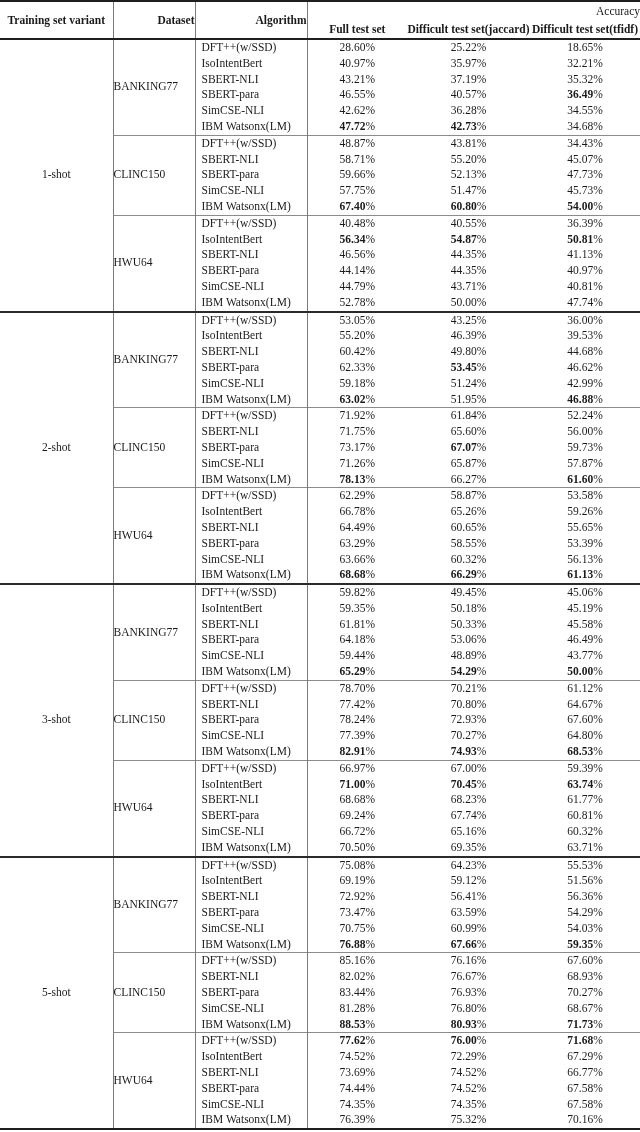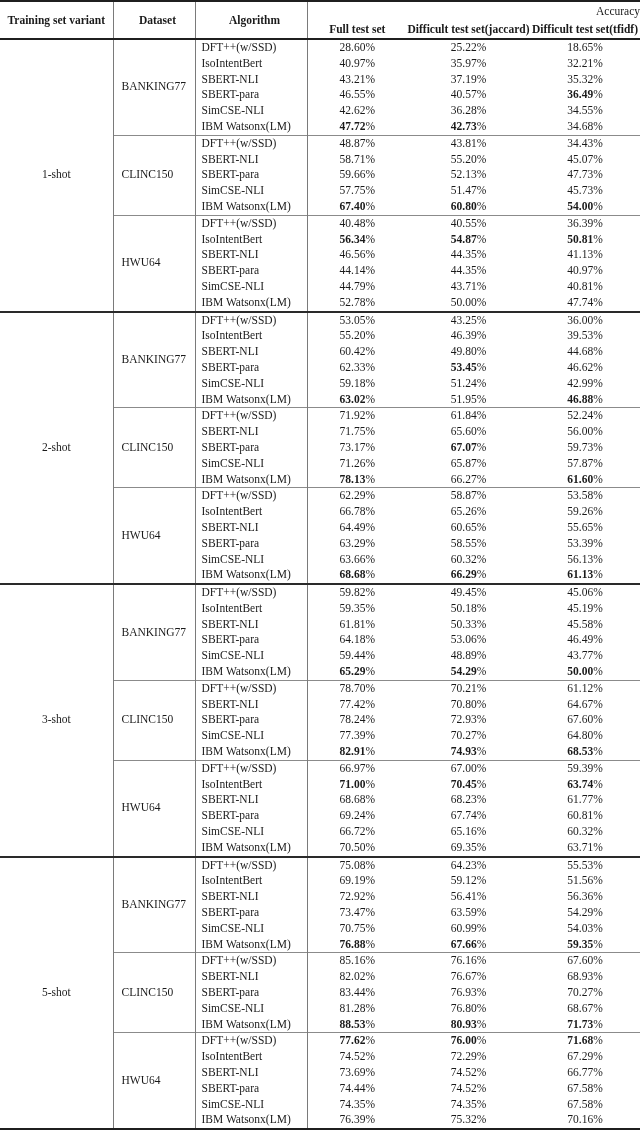--- a/index.html
+++ b/index.html
@@ -11,26 +11,26 @@
   col.c-variant{width:113px;}
   col.c-dataset{width:82px;}
   col.c-algo{width:112px;}
   col.c-full{width:100px;}
   col.c-jac{width:123px;}
   col.c-tfidf{width:110px;}
   thead th{font-weight:bold;padding:0;vertical-align:middle;}
   thead{border-bottom:2px solid #1f1f1f;}
   th.h-variant,th.h-dataset,th.h-algo{border-right:1px solid #7a7a7a;}
   th.h-variant{text-align:center;margin-top:48px;}
-  th.h-dataset,th.h-algo{text-align:center;padding-left:7px;}
+  th.h-dataset,th.h-algo{text-align:right;padding-left:7px;}
   th.h-acc{text-align:right;height:17px;font-weight:normal;}
   th.h-sub{text-align:center;height:19px;margin-left:48px;}
   tbody td{height:15.8px;padding:0;vertical-align:middle;line-height:15.8px;}
   td.col-variant{text-align:center;border-right:1px solid #7a7a7a;}
-  td.col-dataset{text-align:left;padding-left:8px;border-right:1px solid #7a7a7a;}
+  td.col-dataset{text-align:left;padding-left:0;border-right:1px solid #7a7a7a;}
   td.col-algo{text-align:left;padding-left:6px;border-right:1px solid #7a7a7a;}
   td.col-val{text-align:center;}
   tr.sep-dataset td{border-top:1px solid #8b8b8b;}
   tr.sep-shot td{border-top:2px solid #2a2a2a;}
   .bv{font-weight:bold;}
 </style>
 </head>
 <body>
 
 <table class="results">

